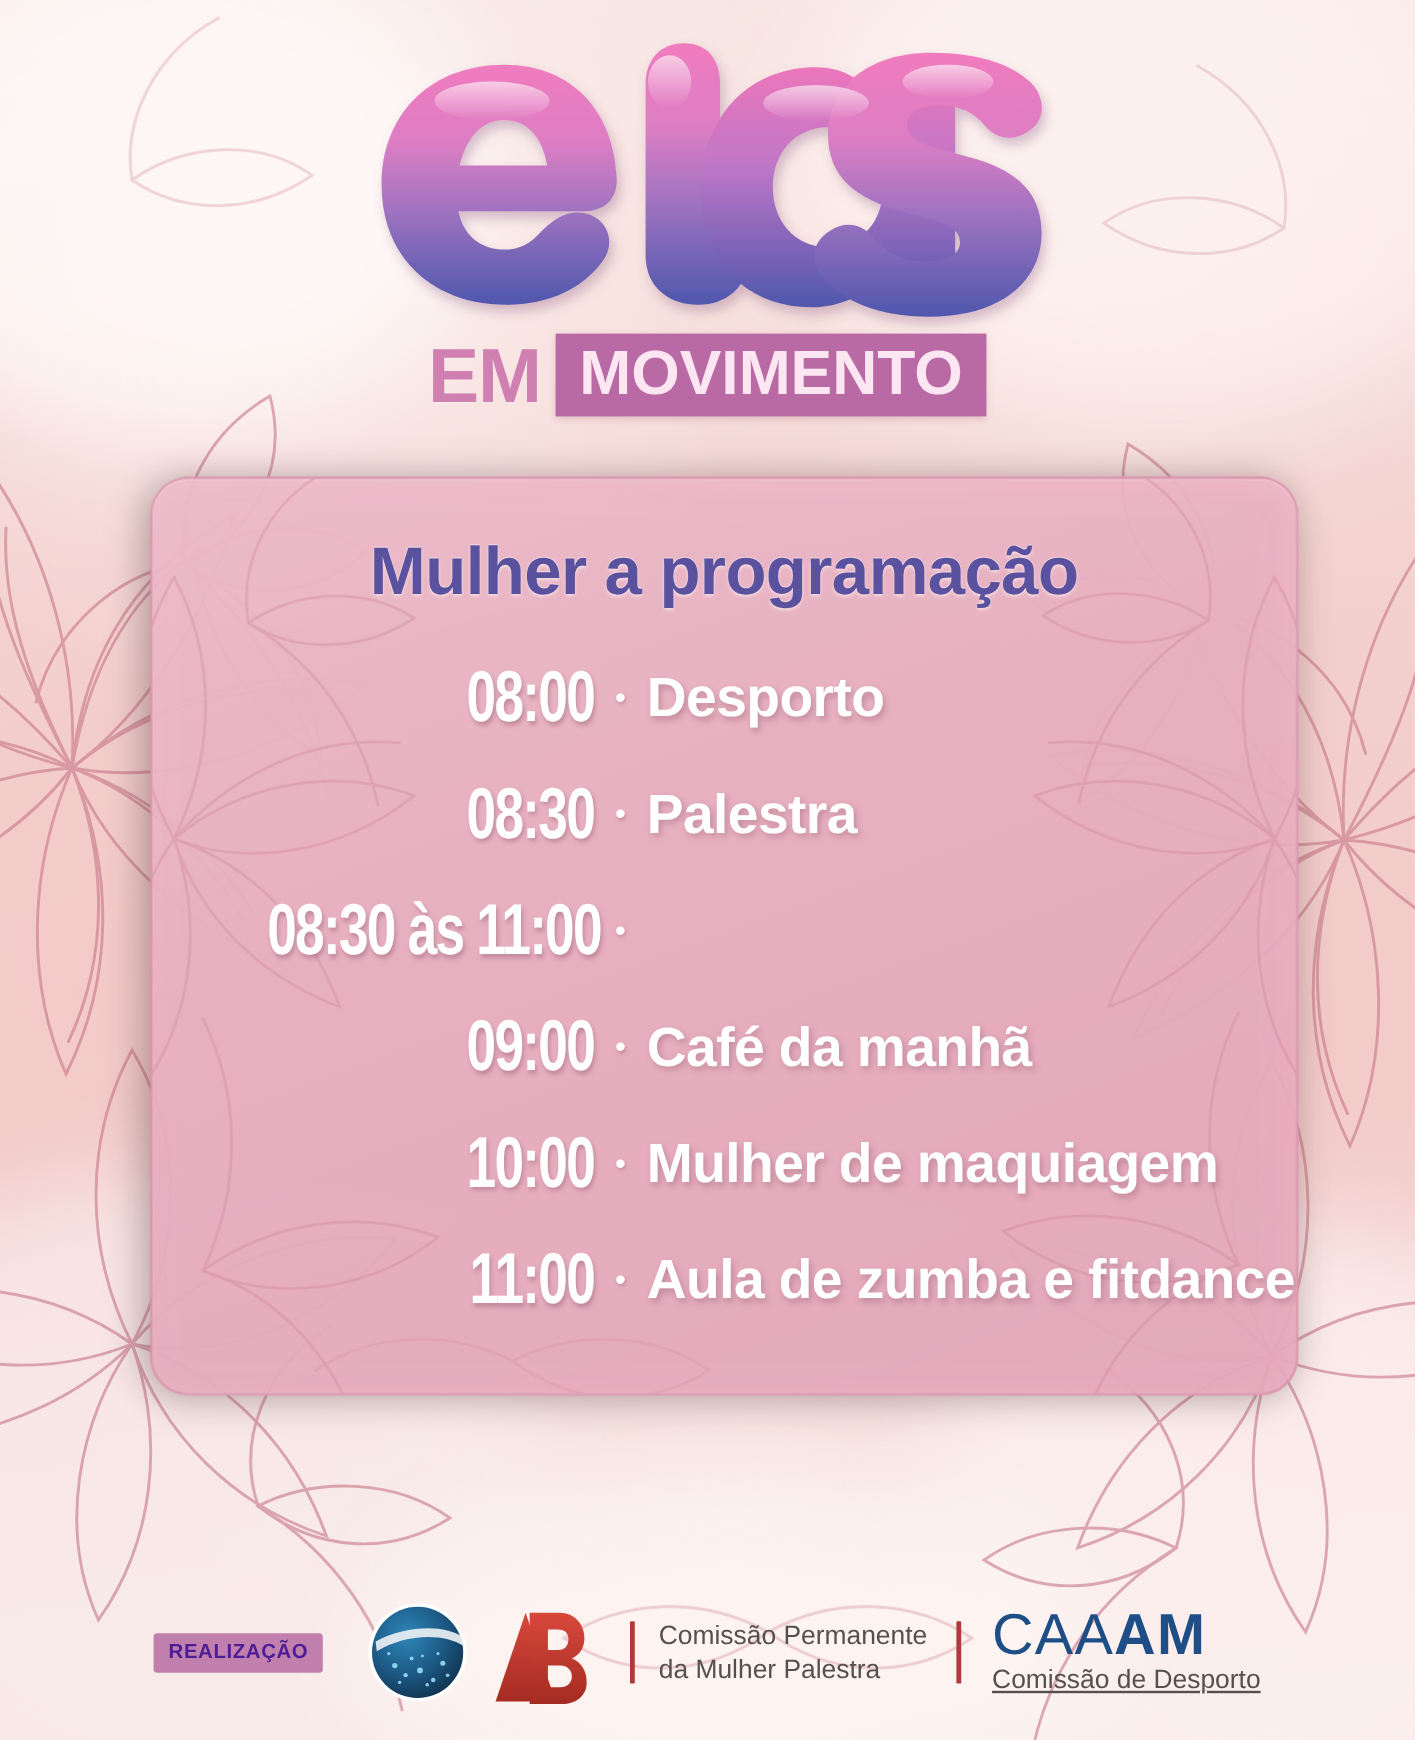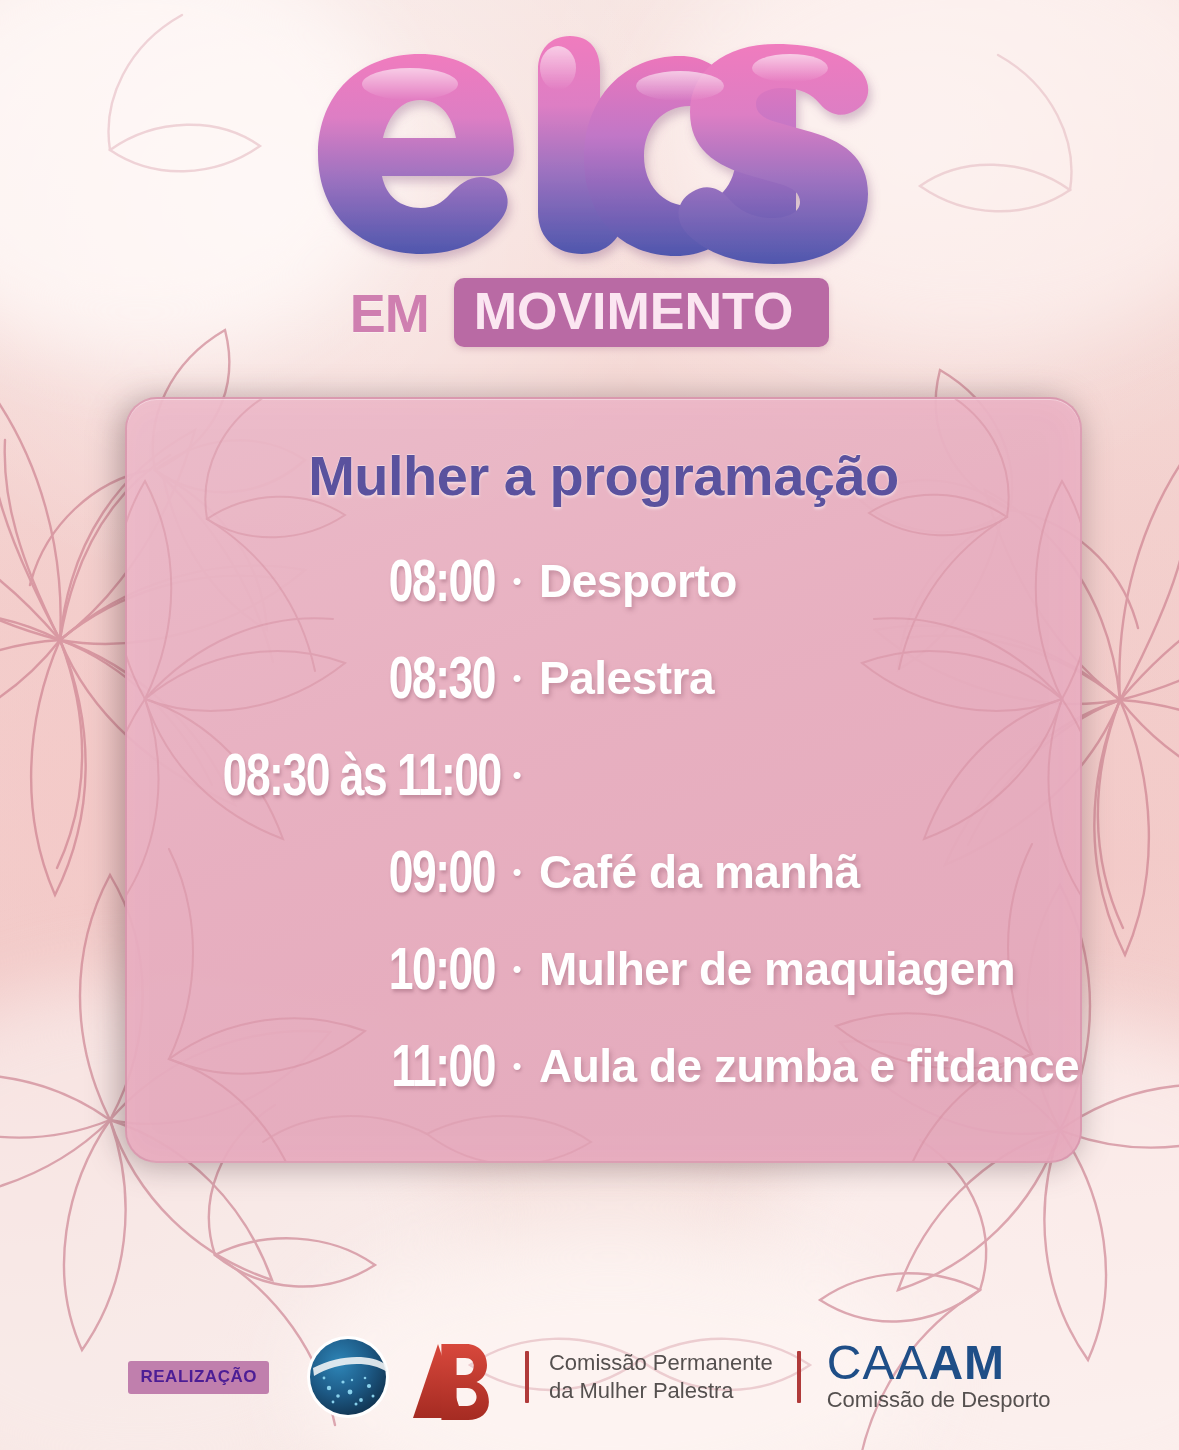--- a/index.html
+++ b/index.html
@@ -34,31 +34,31 @@
     position:absolute;left:0;right:0;top:26px;text-align:center;
   }
   .elas-svg{display:block;margin:0 auto;}
 
   .movimento-row{
     position:absolute;left:0;right:0;top:278px;
     display:flex;align-items:center;justify-content:center;gap:0px;
   }
   .em-word{
     font-family:"Liberation Sans", sans-serif;
-    font-weight:bold;font-size:54px;letter-spacing:-1px;
+    font-weight:bold;font-size:64px;letter-spacing:-1px;
     color:#cf7fb0;
     -webkit-text-stroke:0px;
     text-shadow:0 1px 0 rgba(255,255,255,.35);
-    padding-right:25px;
+    padding-right:12px;
     line-height:1;
   }
   .movimento-pill{
     background:#b96aa4;
-    border-radius:10px;
-    padding:7px 36px 10px 20px;
+    border-radius:0;
+    padding:7px 20px 10px 20px;
     box-shadow:0 2px 6px rgba(150,80,120,.25);
   }
   .movimento-pill span{
     font-family:"Liberation Sans", sans-serif;
     font-weight:bold;font-size:52px;letter-spacing:0px;
     color:#fbe6f1;line-height:1;display:block;
   }
 
   
   .card-shadow{
@@ -139,21 +139,21 @@
   }
   .caaam-block{text-align:left;}
   .caaam-word{
     font-family:"Liberation Sans", sans-serif;
     font-size:48px;line-height:.96;color:#1f4e87;letter-spacing:1px;
   }
   .caaam-word .thin{font-weight:400;}
   .caaam-word .bold{font-weight:bold;}
   .caaam-sub{
     font-family:"Liberation Sans", sans-serif;
-    font-size:22px;color:#55504f;line-height:1.2;margin-top:1px;
+    font-size:22px;color:#55504f;line-height:1.2;margin-top:1px;text-decoration:underline;
   }
 </style>
 </head>
 <body>
 
 <div class="poster">
 
   <div class="wash" style="left:-120px;top:-60px;width:520px;height:420px;background:rgba(255,250,248,.75);"></div>
   <div class="wash" style="left:660px;top:-80px;width:620px;height:430px;background:rgba(255,246,244,.55);"></div>
   <div class="wash" style="left:-180px;top:980px;width:640px;height:520px;background:rgba(250,238,236,.7);"></div>

